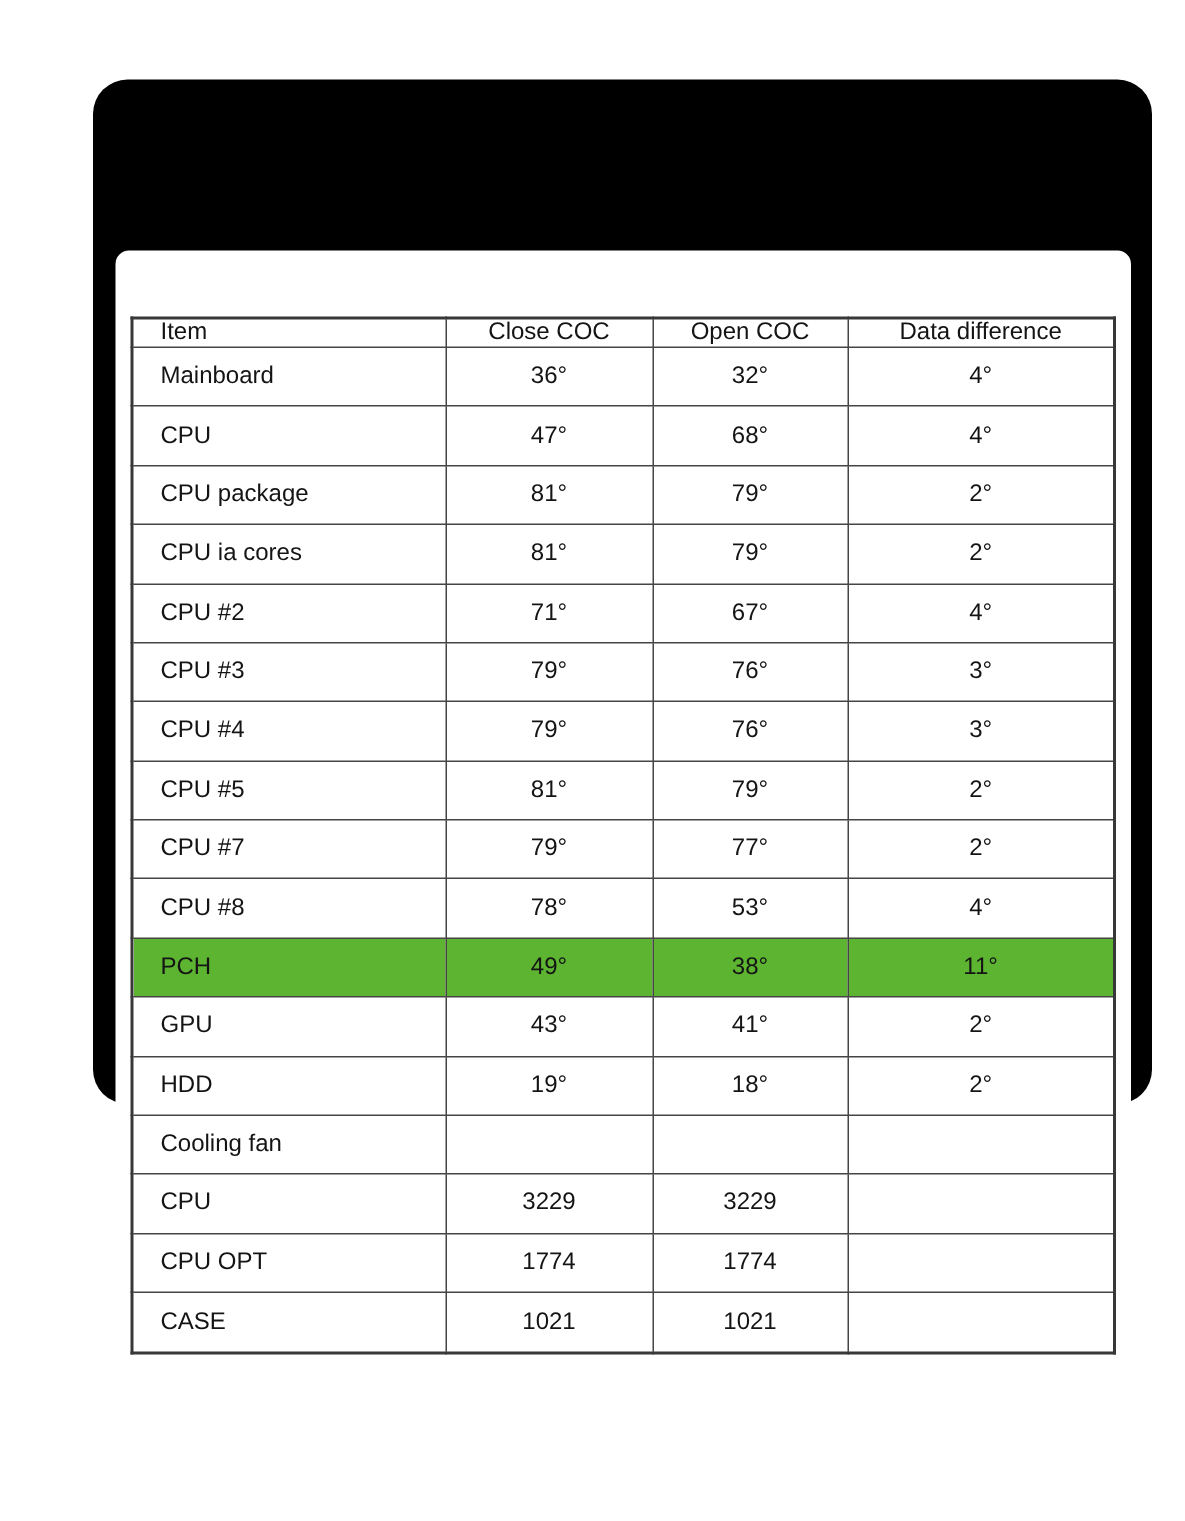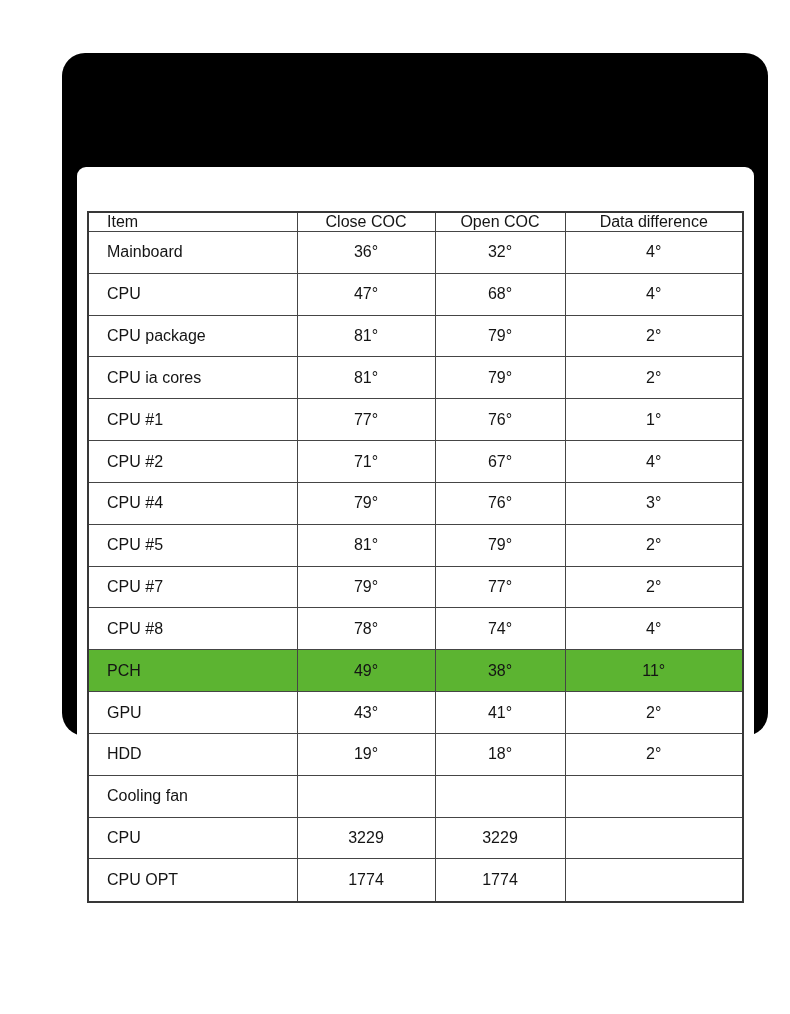--- a/index.html
+++ b/index.html
@@ -103,30 +103,30 @@
               <td>79°</td>
               <td>2°</td>
             </tr>
             <tr>
               <td class="col-item">CPU ia cores</td>
               <td>81°</td>
               <td>79°</td>
               <td>2°</td>
             </tr>
             <tr>
-              <td class="col-item">CPU #1</td>
-              <td>77°</td>
-              <td>76°</td>
-              <td>1°</td>
-            </tr>
-            <tr>
               <td class="col-item">CPU #2</td>
               <td>71°</td>
               <td>67°</td>
               <td>4°</td>
+            </tr>
+            <tr>
+              <td class="col-item">CPU #3</td>
+              <td>79°</td>
+              <td>76°</td>
+              <td>3°</td>
             </tr>
             <tr>
               <td class="col-item">CPU #4</td>
               <td>79°</td>
               <td>76°</td>
               <td>3°</td>
             </tr>
             <tr>
               <td class="col-item">CPU #5</td>
               <td>81°</td>
@@ -135,21 +135,21 @@
             </tr>
             <tr>
               <td class="col-item">CPU #7</td>
               <td>79°</td>
               <td>77°</td>
               <td>2°</td>
             </tr>
             <tr>
               <td class="col-item">CPU #8</td>
               <td>78°</td>
-              <td>74°</td>
+              <td>53°</td>
               <td>4°</td>
             </tr>
             <tr class="highlight">
               <td class="col-item">PCH</td>
               <td>49°</td>
               <td>38°</td>
               <td>11°</td>
             </tr>
             <tr>
               <td class="col-item">GPU</td>
@@ -174,17 +174,23 @@
               <td>3229</td>
               <td>3229</td>
               <td></td>
             </tr>
             <tr>
               <td class="col-item">CPU OPT</td>
               <td>1774</td>
               <td>1774</td>
               <td></td>
             </tr>
+            <tr>
+              <td class="col-item">CASE</td>
+              <td>1021</td>
+              <td>1021</td>
+              <td></td>
+            </tr>
           </tbody>
       </table>
     </div>
   </div>
 </div>
 
 </body></html>

